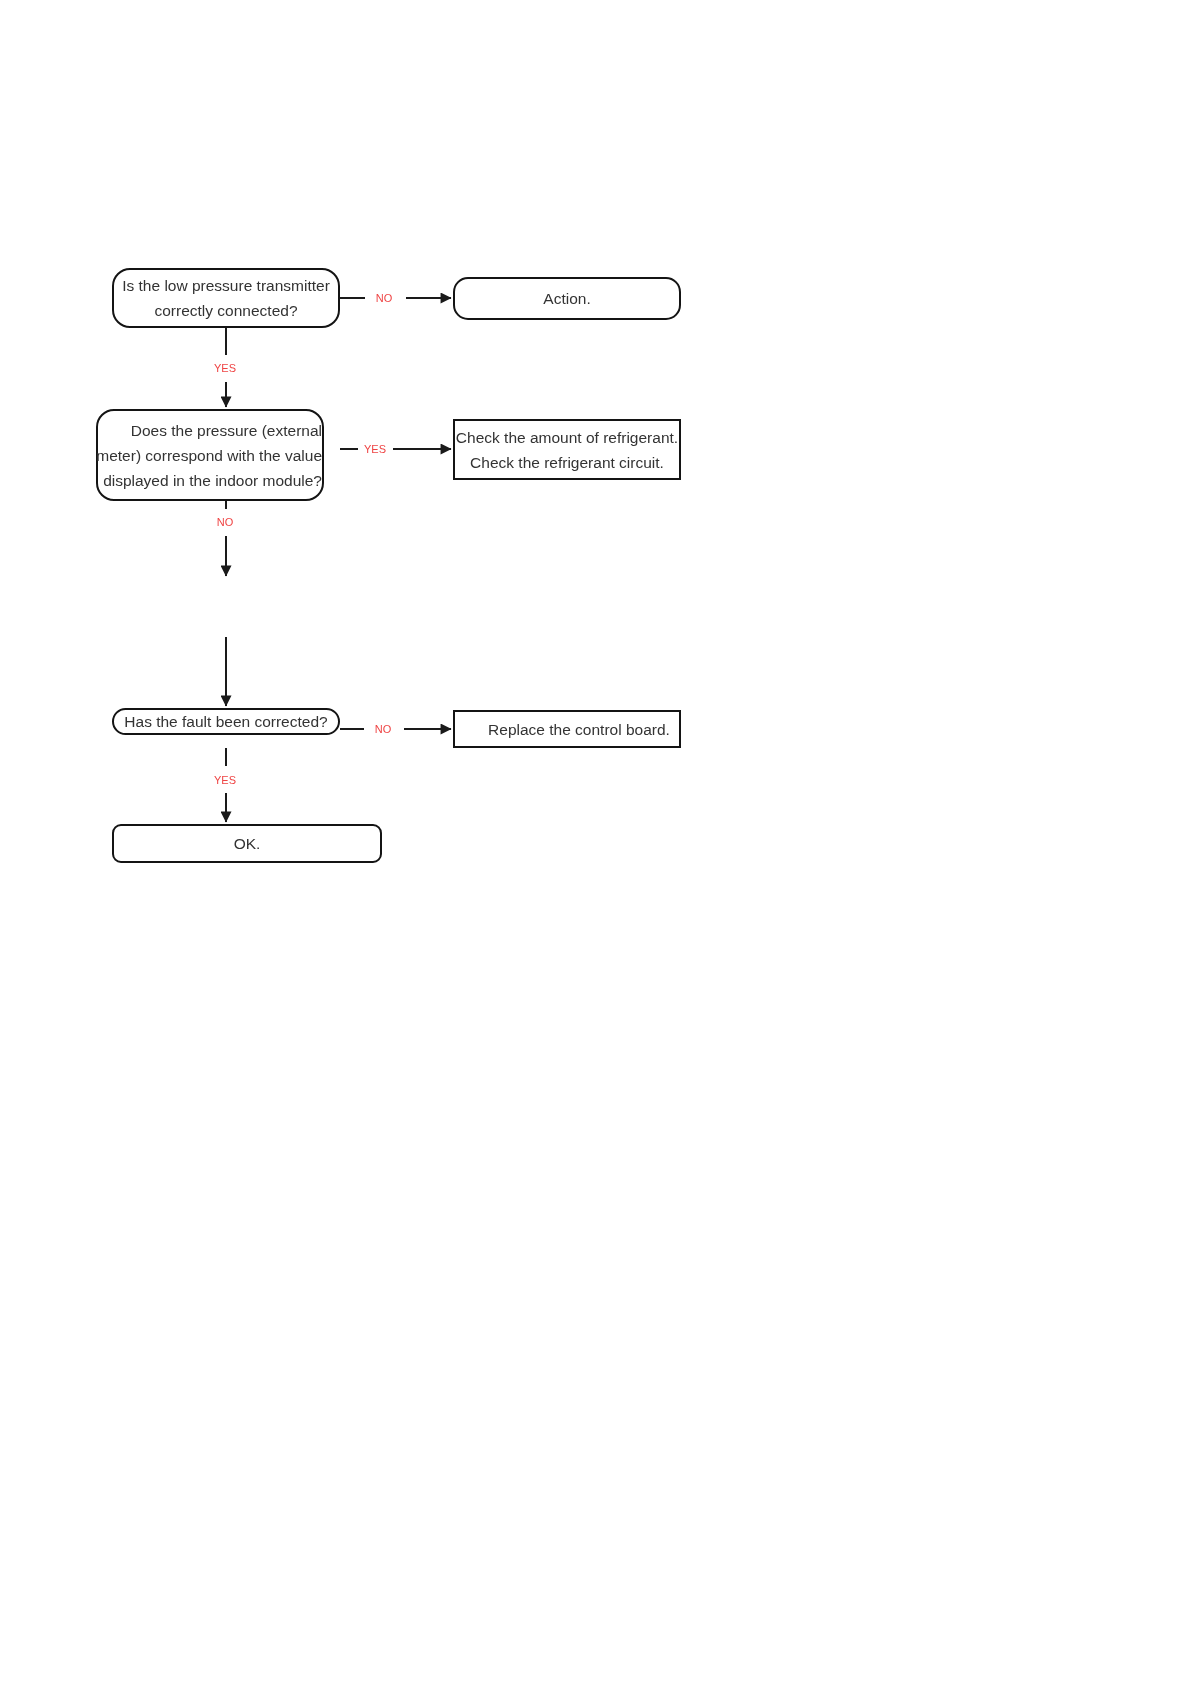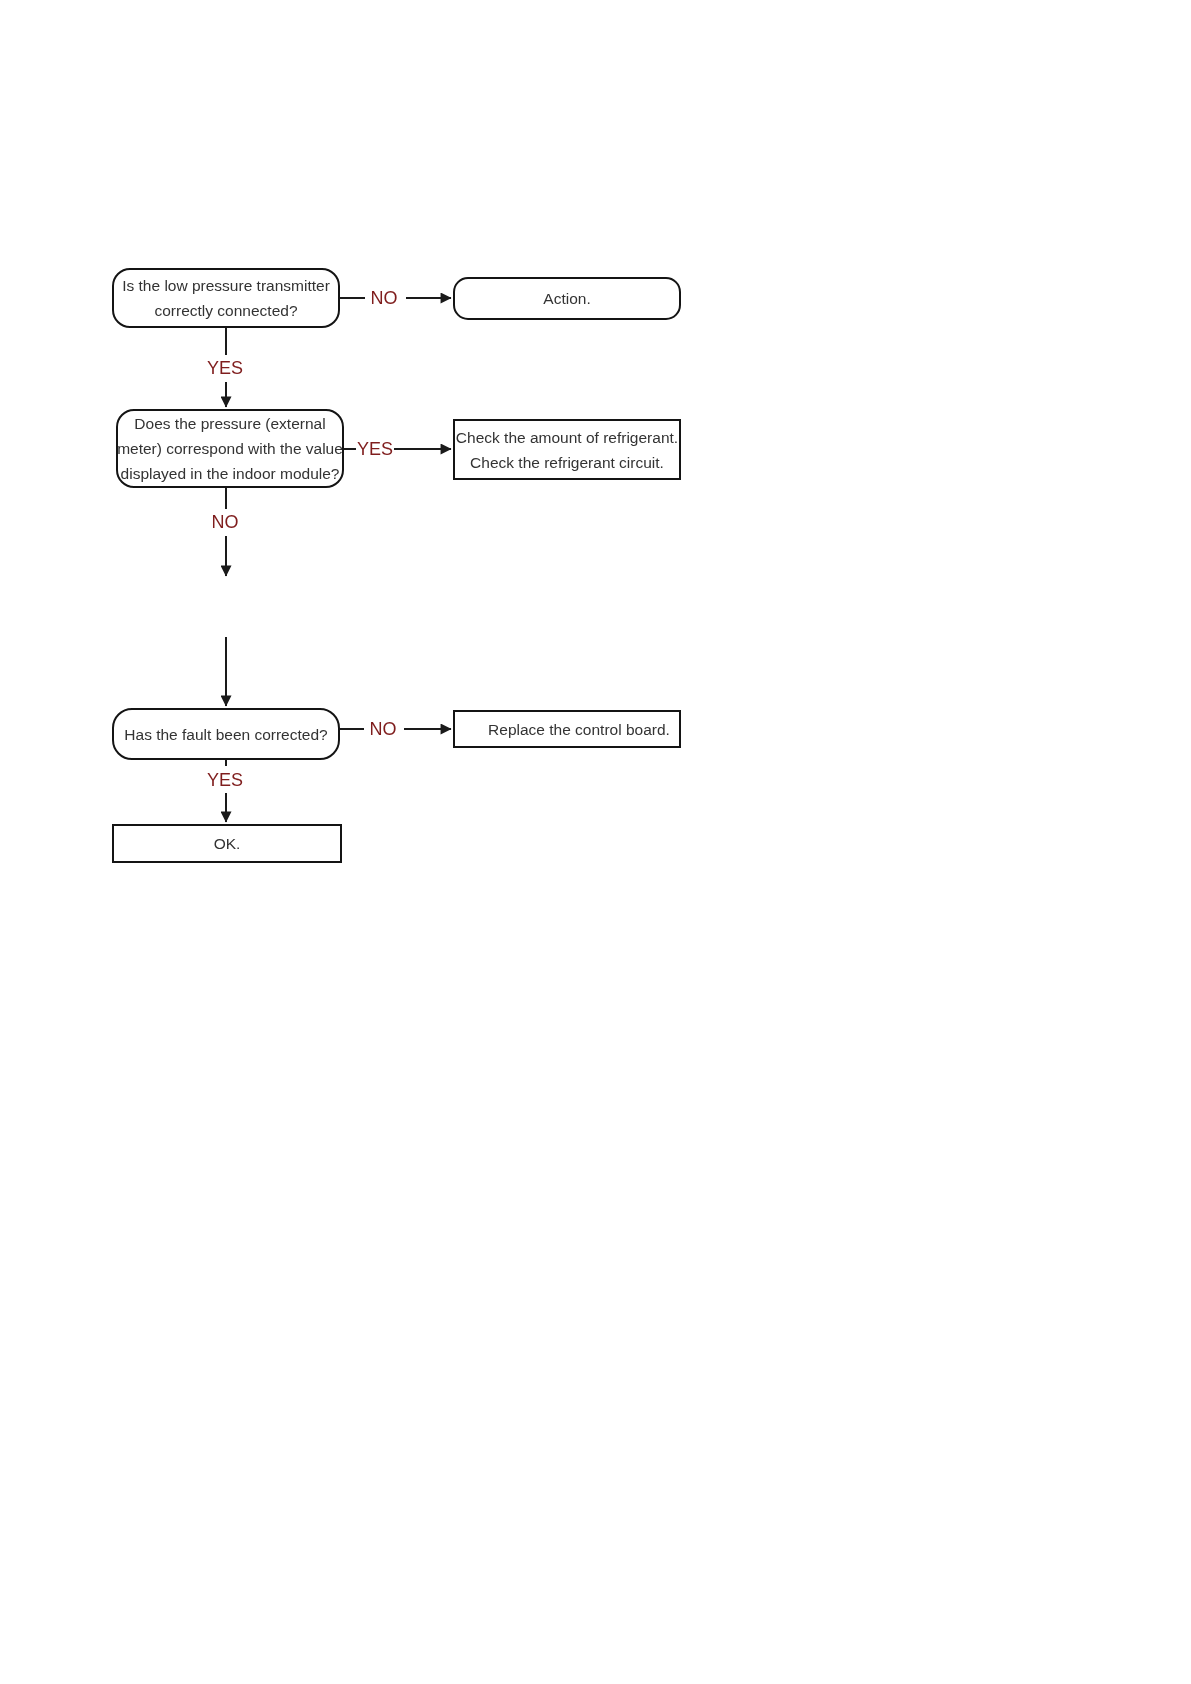--- a/index.html
+++ b/index.html
@@ -39,35 +39,35 @@
     border: 2px solid #141414;
     border-radius: 18px;
   }
   .node.rect {
     border: 2.5px solid #141414;
   }
   .tline { white-space: nowrap; }
   .edge-label {
     position: absolute;
     transform: translate(-50%, -50%);
-    font-size: 18px;
-    color: #7f1d1d;
+    font-size: 11px;
+    color: #ef4444;
     background: #ffffff;
     padding: 0 1px;
     white-space: nowrap;
   }
   
   #node-q1        { left: 112px; top: 268px; width: 228px; height: 60px; }
   #node-action    { left: 453px; top: 277px; width: 228px; height: 43px; border-radius: 15px; }
-  #node-q2        { left: 116px; top: 409px; width: 228px; height: 79px; }
+  #node-q2        { left: 96px; top: 409px; width: 228px; height: 92px; align-items: flex-end; }
   #node-check     { left: 453px; top: 419px; width: 228px; height: 61px; }
   #node-rep-trans { left: 112px; top: 578px; width: 228px; height: 59px; }
-  #node-q3        { left: 112px; top: 708px; width: 228px; height: 52px; border-radius: 20px; }
+  #node-q3        { left: 112px; top: 708px; width: 228px; height: 27px; border-radius: 20px; }
   #node-rep-board { left: 453px; top: 710px; width: 228px; height: 38px; padding-left: 24px; }
-  #node-ok        { left: 112px; top: 824px; width: 230px; height: 39px; }
+  #node-ok        { left: 112px; top: 824px; width: 270px; height: 39px; border-radius: 9px; }
   
   #lbl-q1-no  { left: 384px; top: 298px; }
   #lbl-q1-yes { left: 225px; top: 368px; }
   #lbl-q2-yes { left: 375px; top: 449px; }
   #lbl-q2-no  { left: 225px; top: 522px; }
   #lbl-q3-no  { left: 383px; top: 729px; }
   #lbl-q3-yes { left: 225px; top: 780px; }
 </style>
 </head>
 <body>

